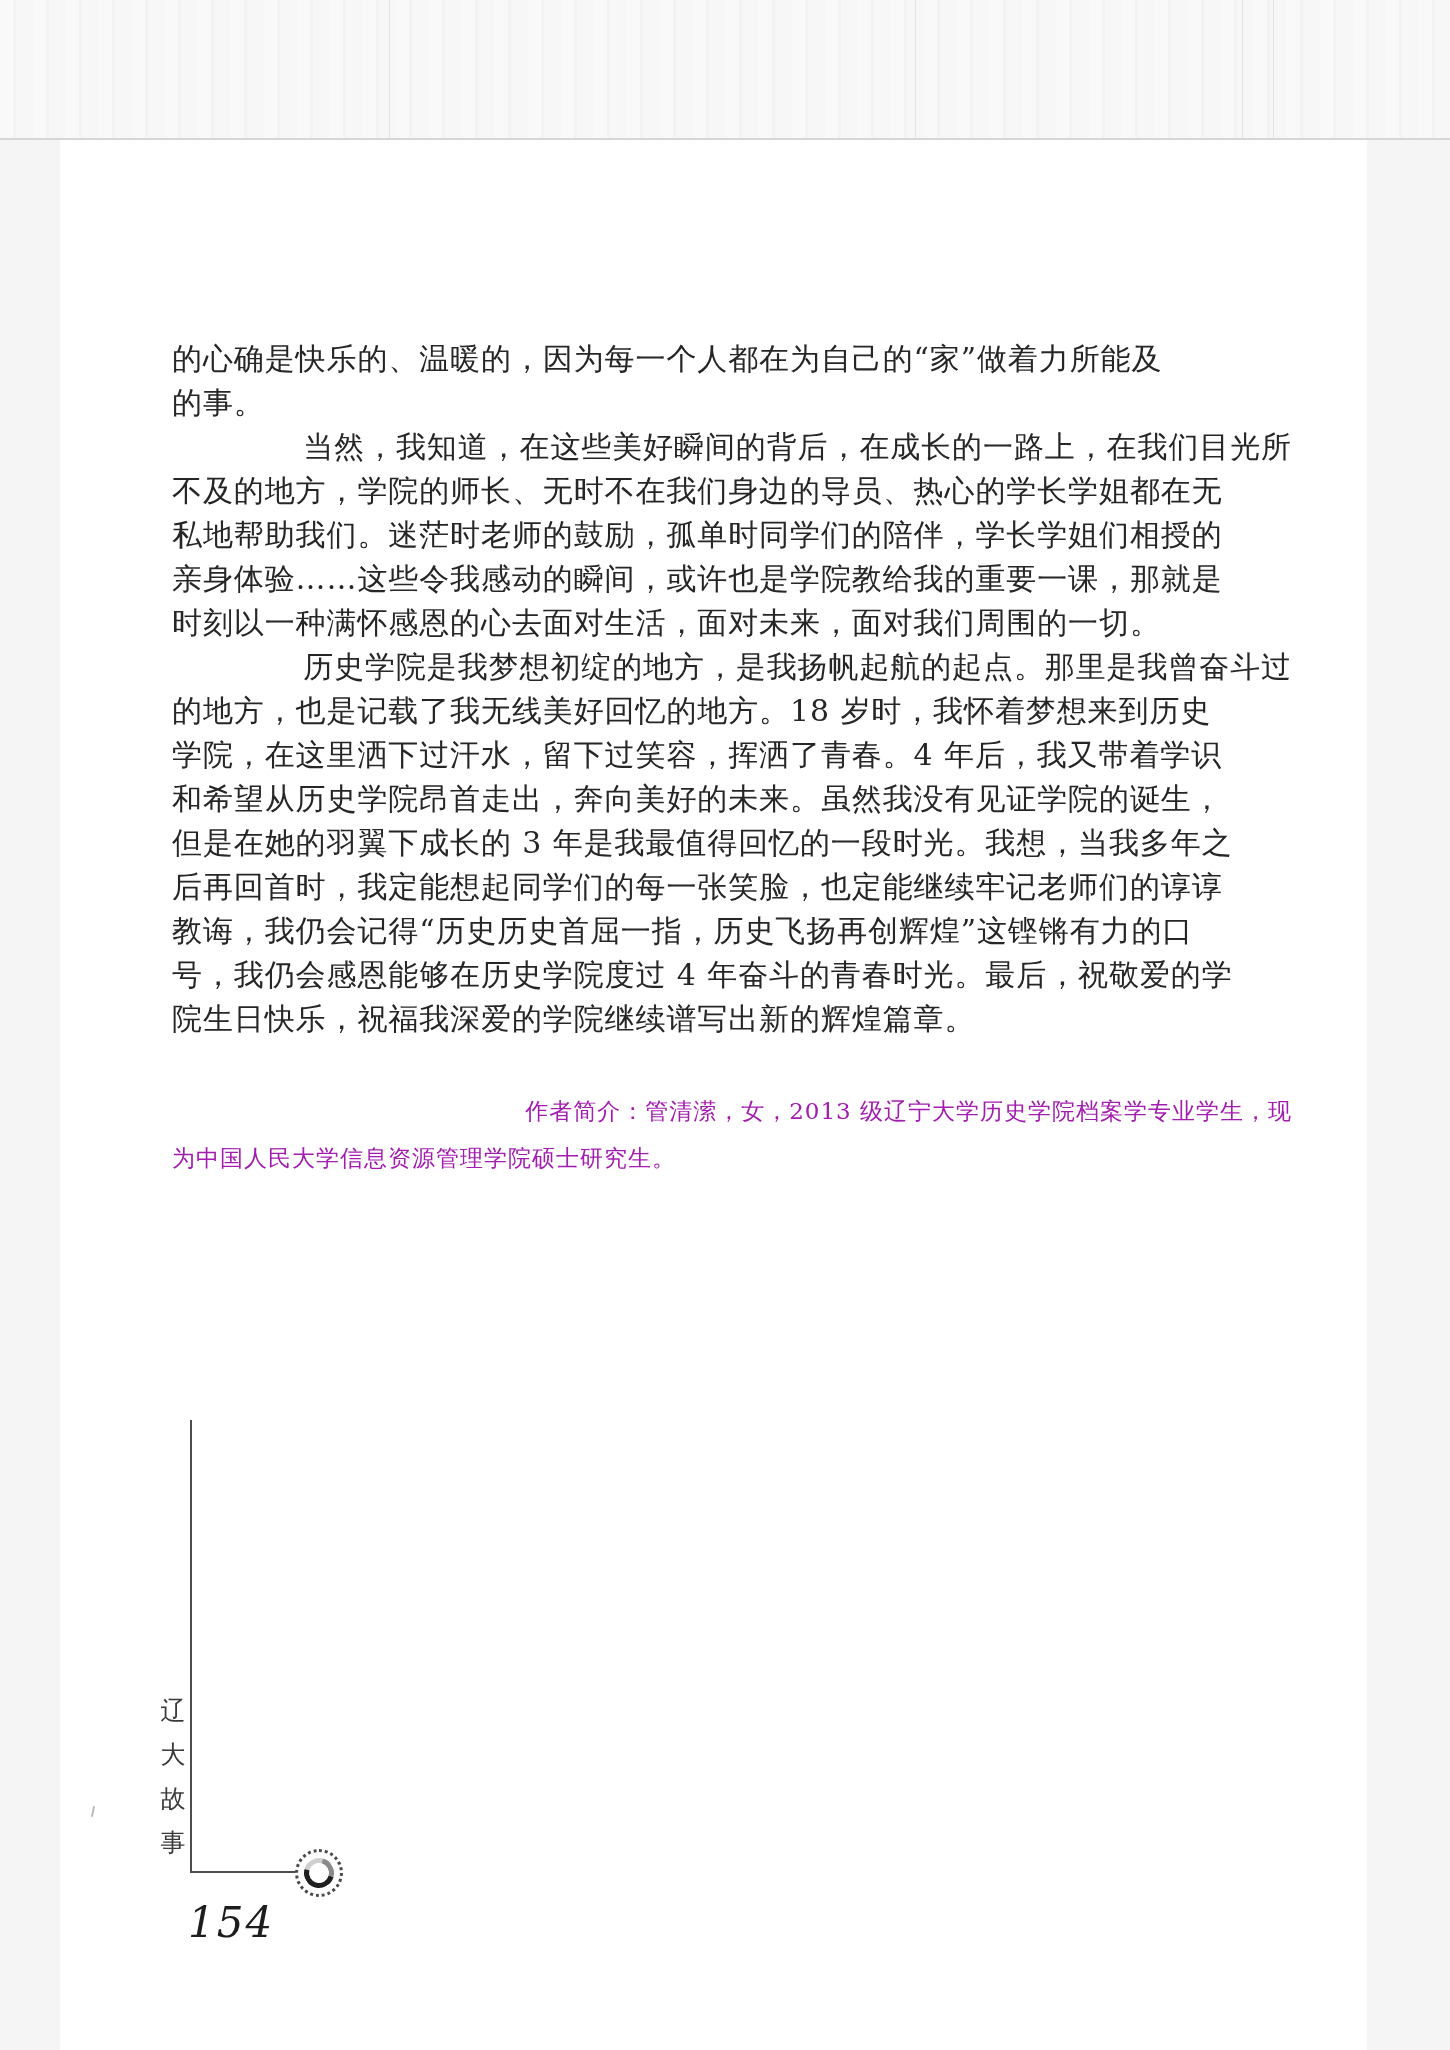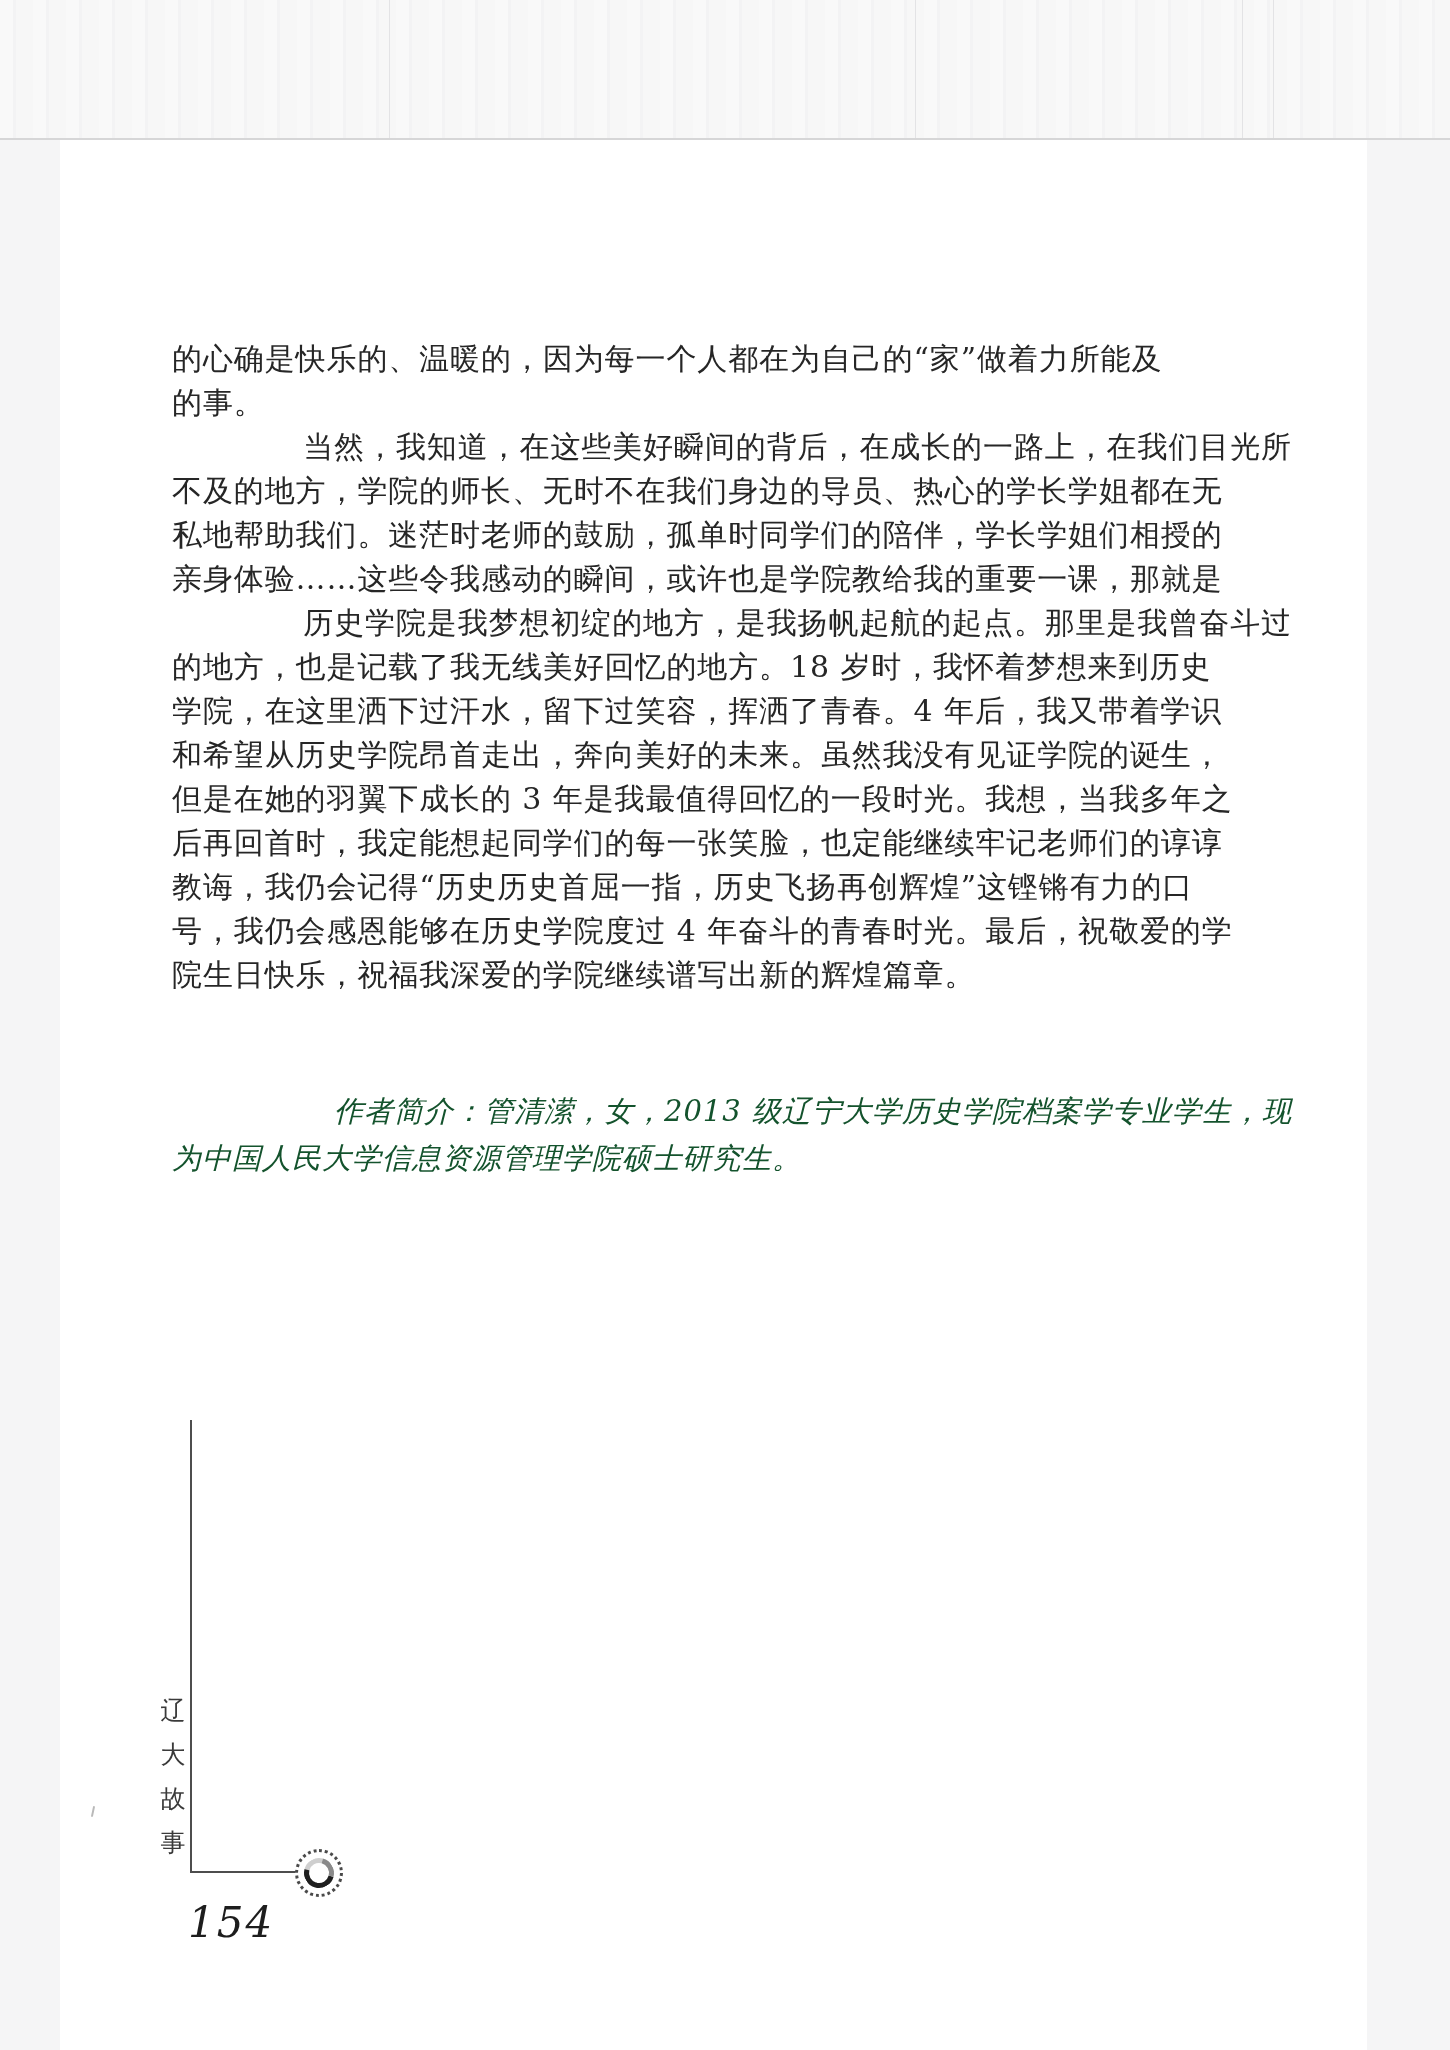--- a/index.html
+++ b/index.html
@@ -31,22 +31,22 @@
     position:absolute;left:172px;top:337px;width:1120px;
     font-size:30px;line-height:44px;letter-spacing:0.9px;
     color:#262626;
   }
   .body-text .line{height:44px;white-space:nowrap;}
   .line.indent{padding-left:62px;text-align:right;}
 
   
   .bio-text{
     position:absolute;left:172px;top:1088px;width:1120px;
-    font-size:29px;line-height:47px;letter-spacing:1px;
-    font-style:italic;color:#14532d;
+    font-size:23px;line-height:47px;letter-spacing:1px;
+    color:#a21caf;
   }
   .bio-text .line{height:47px;white-space:nowrap;}
 
   
   .rule-v{position:absolute;left:190px;top:1420px;width:2px;height:453px;background:#4d4d4d;}
   .rule-h{position:absolute;left:190px;top:1871px;width:106px;height:2px;background:#4d4d4d;}
 
   .side-label{
     position:absolute;left:158px;top:1698px;width:30px;
     display:flex;flex-direction:column;align-items:center;gap:19px;
@@ -89,20 +89,21 @@
 
   <div class="paper"></div>
 
   <div class="body-text">
     <div class="line">的心确是快乐的、温暖的，因为每一个人都在为自己的“家”做着力所能及</div>
     <div class="line">的事。</div>
     <div class="line indent">当然，我知道，在这些美好瞬间的背后，在成长的一路上，在我们目光所</div>
     <div class="line">不及的地方，学院的师长、无时不在我们身边的导员、热心的学长学姐都在无</div>
     <div class="line">私地帮助我们。迷茫时老师的鼓励，孤单时同学们的陪伴，学长学姐们相授的</div>
     <div class="line">亲身体验……这些令我感动的瞬间，或许也是学院教给我的重要一课，那就是</div>
+    <div class="line">时刻以一种满怀感恩的心去面对生活，面对未来，面对我们周围的一切。</div>
     <div class="line indent">历史学院是我梦想初绽的地方，是我扬帆起航的起点。那里是我曾奋斗过</div>
     <div class="line">的地方，也是记载了我无线美好回忆的地方。18 岁时，我怀着梦想来到历史</div>
     <div class="line">学院，在这里洒下过汗水，留下过笑容，挥洒了青春。4 年后，我又带着学识</div>
     <div class="line">和希望从历史学院昂首走出，奔向美好的未来。虽然我没有见证学院的诞生，</div>
     <div class="line">但是在她的羽翼下成长的 3 年是我最值得回忆的一段时光。我想，当我多年之</div>
     <div class="line">后再回首时，我定能想起同学们的每一张笑脸，也定能继续牢记老师们的谆谆</div>
     <div class="line">教诲，我仍会记得“历史历史首屈一指，历史飞扬再创辉煌”这铿锵有力的口</div>
     <div class="line">号，我仍会感恩能够在历史学院度过 4 年奋斗的青春时光。最后，祝敬爱的学</div>
     <div class="line">院生日快乐，祝福我深爱的学院继续谱写出新的辉煌篇章。</div>
   </div>

